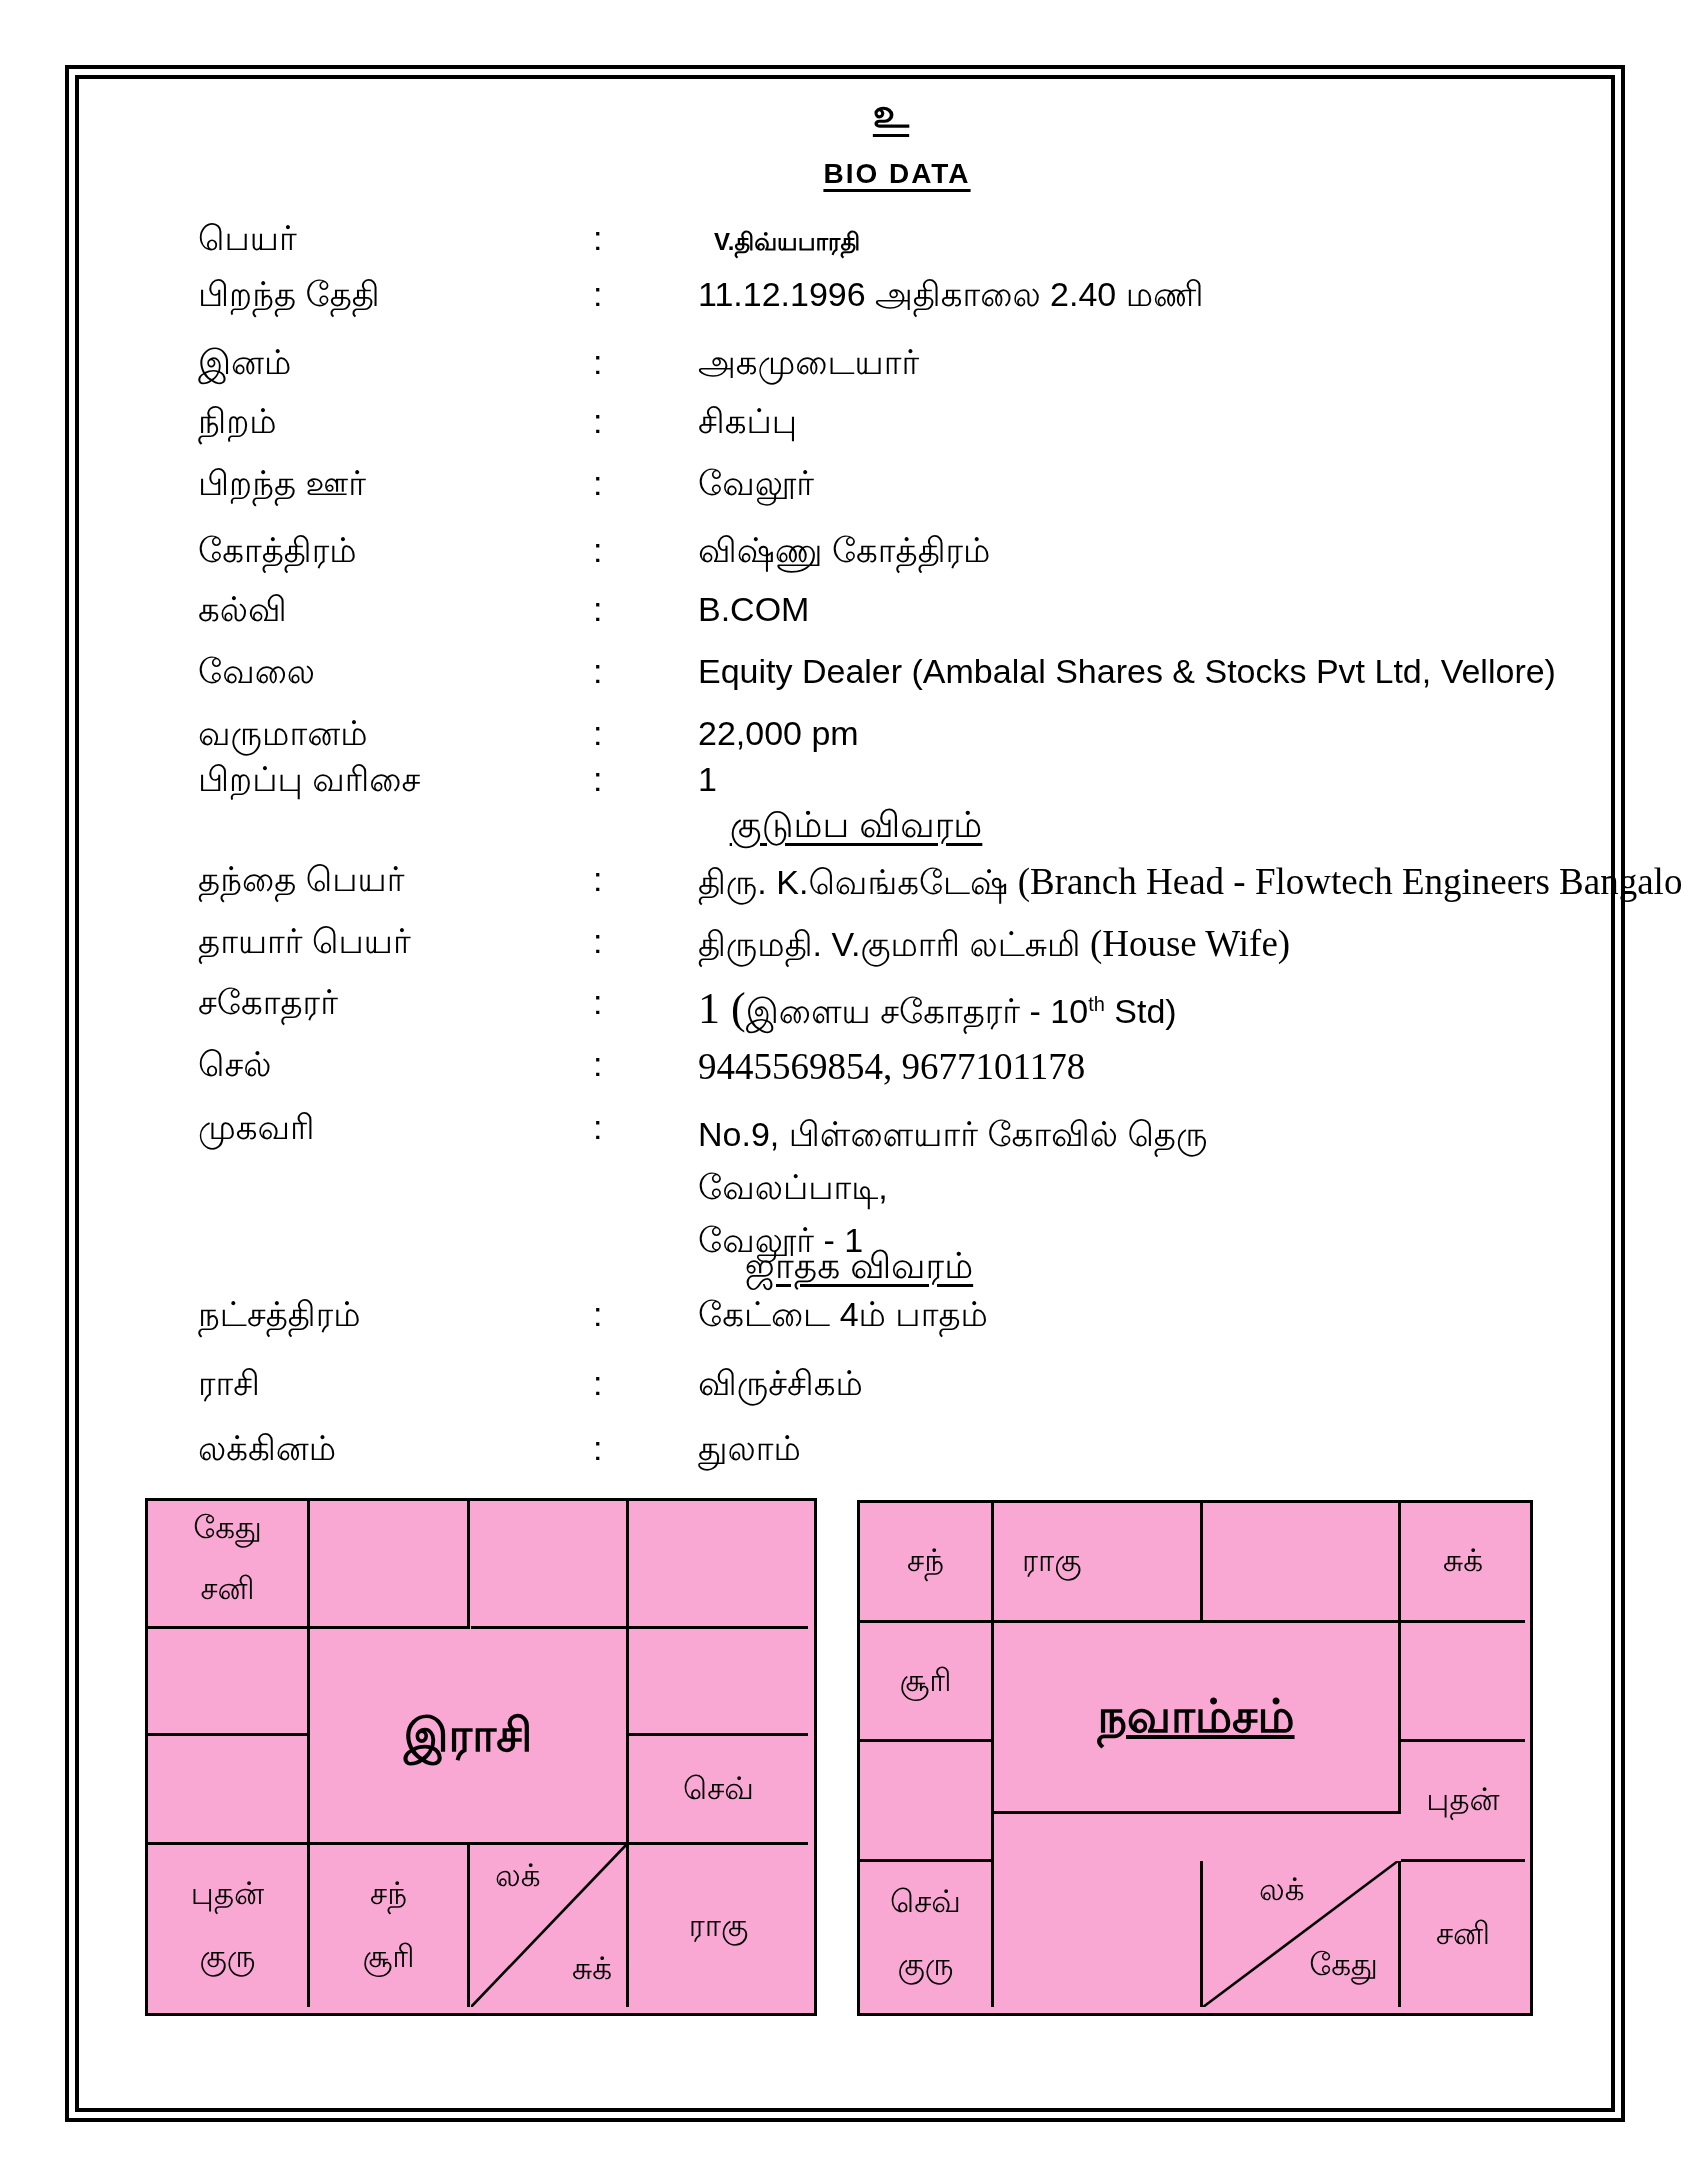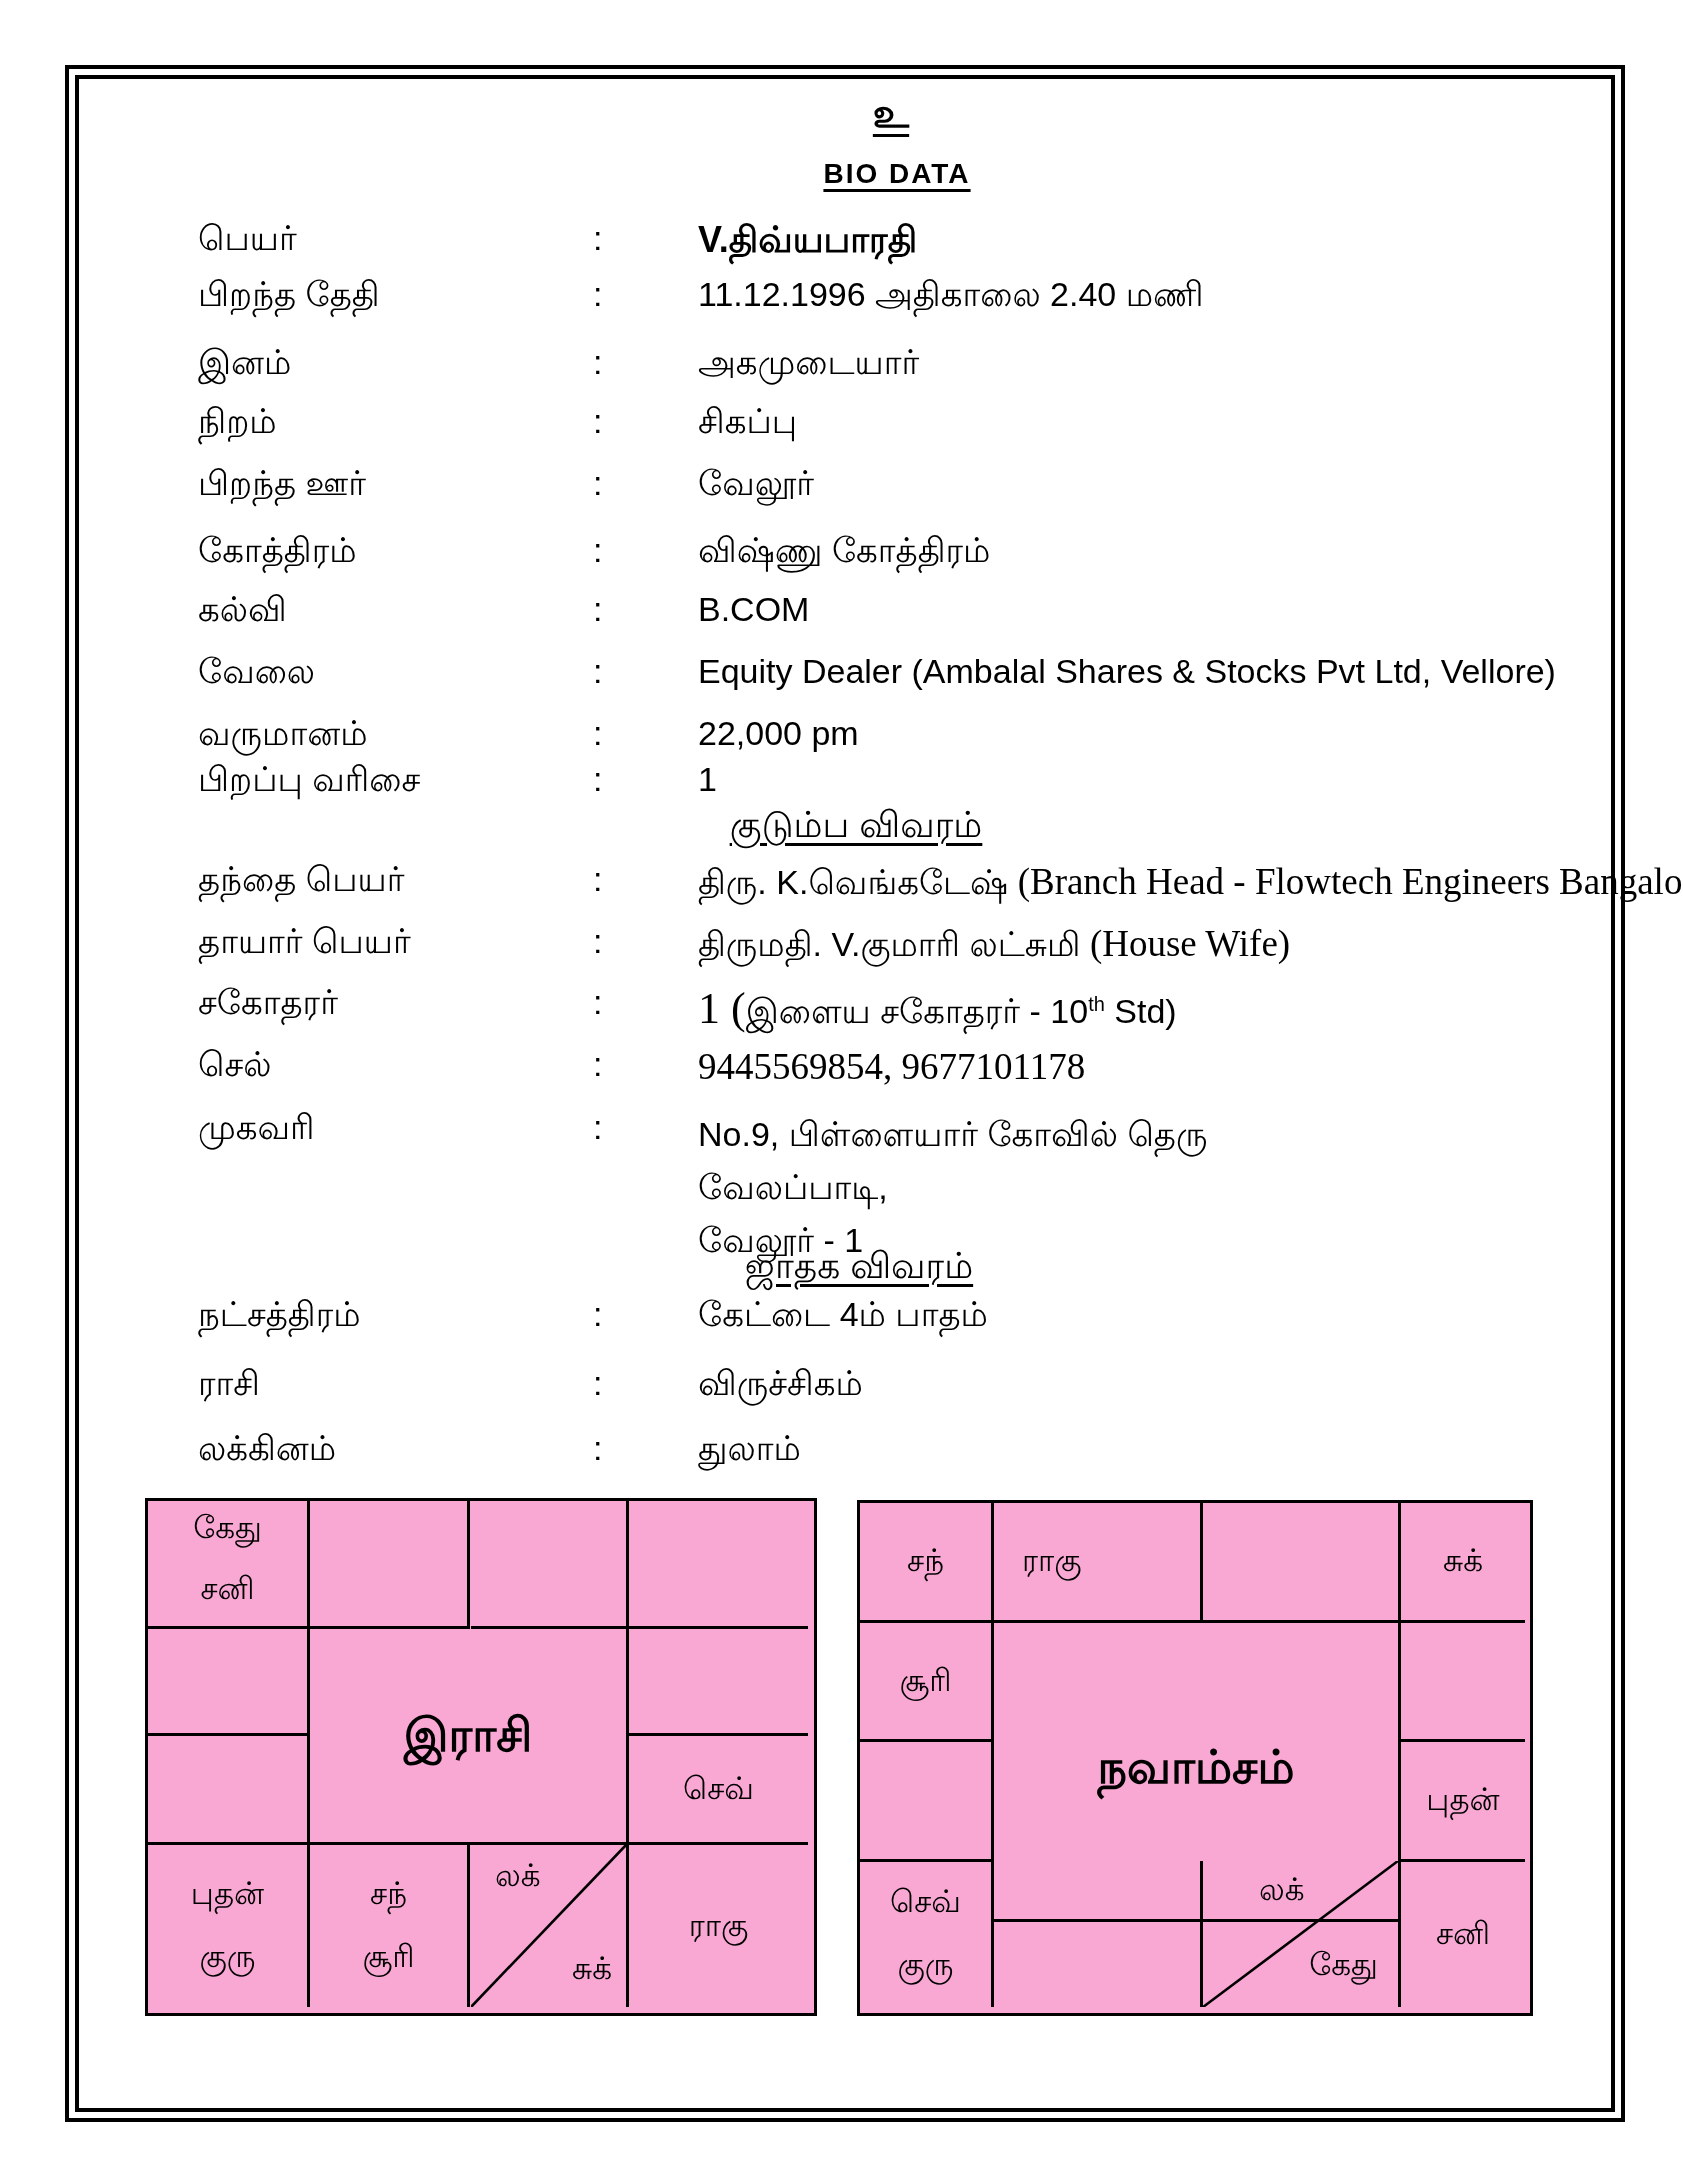--- a/index.html
+++ b/index.html
@@ -16,21 +16,21 @@
   .title-sym{font-size:40px;font-weight:bold;text-decoration:underline;text-underline-offset:7px;text-decoration-thickness:3px;}
   .doc-title{font-size:28px;font-weight:bold;letter-spacing:2px;text-decoration:underline;text-underline-offset:6px;text-decoration-thickness:3px;}
   .sec-title{font-size:36px;font-weight:normal;text-decoration:underline;text-underline-offset:6px;text-decoration-thickness:3px;}
 
   .row{position:absolute;left:0;width:1683px;}
   .row .lbl{position:absolute;left:198px;font-size:34px;white-space:nowrap;}
   .row .col{position:absolute;left:593px;font-size:34px;}
   .row .val{position:absolute;left:698px;font-size:34px;white-space:nowrap;}
   .row .val.multiline{white-space:normal;}
   .addr-line{line-height:53px;}
-  .seg-bold{font-weight:bold;font-size:36px;}
+  .seg-bold{font-weight:bold;font-size:24px;margin-left:16px;}
   .seg-serif{font-family:"Liberation Serif", serif;font-size:37px;}
   .seg-serif-lg{font-family:"Liberation Serif", serif;font-size:44px;}
   .seg-sup{font-size:20px;vertical-align:super;}
 
   .chart{position:absolute;border:3px solid #000;background:#f9a8d4;}
   #rasi-chart{left:145px;top:1498px;width:666px;height:512px;}
   #navamsam-chart{left:857px;top:1500px;width:670px;height:510px;}
   .cell{
     position:absolute;box-sizing:border-box;
     border-right:3px solid #000;border-bottom:3px solid #000;
@@ -210,21 +210,21 @@
   <div class="cell" style="left:343px;top:0;width:198px;height:120px;"></div>
   <div class="cell no-r" style="left:541px;top:0;width:124px;height:120px;">
     <span>சுக்</span>
   </div>
 
   <div class="cell" style="left:0;top:120px;width:134px;height:119px;">
     <span>சூரி</span>
   </div>
   <div class="cell" style="left:0;top:239px;width:134px;height:120px;"></div>
 
-  <div class="cell" style="left:134px;top:113px;width:407px;height:306px;">
+  <div class="cell" style="left:134px;top:120px;width:407px;height:191px;text-decoration:underline;">
     <span class="chart-title">நவாம்சம்</span>
   </div>
 
   <div class="cell no-r" style="left:541px;top:120px;width:124px;height:119px;"></div>
   <div class="cell no-r" style="left:541px;top:239px;width:124px;height:120px;">
     <span>புதன்</span>
   </div>
 
   <div class="cell no-b gap2" style="left:0;top:358px;width:134px;height:146px;">
     <span>செவ்</span>

